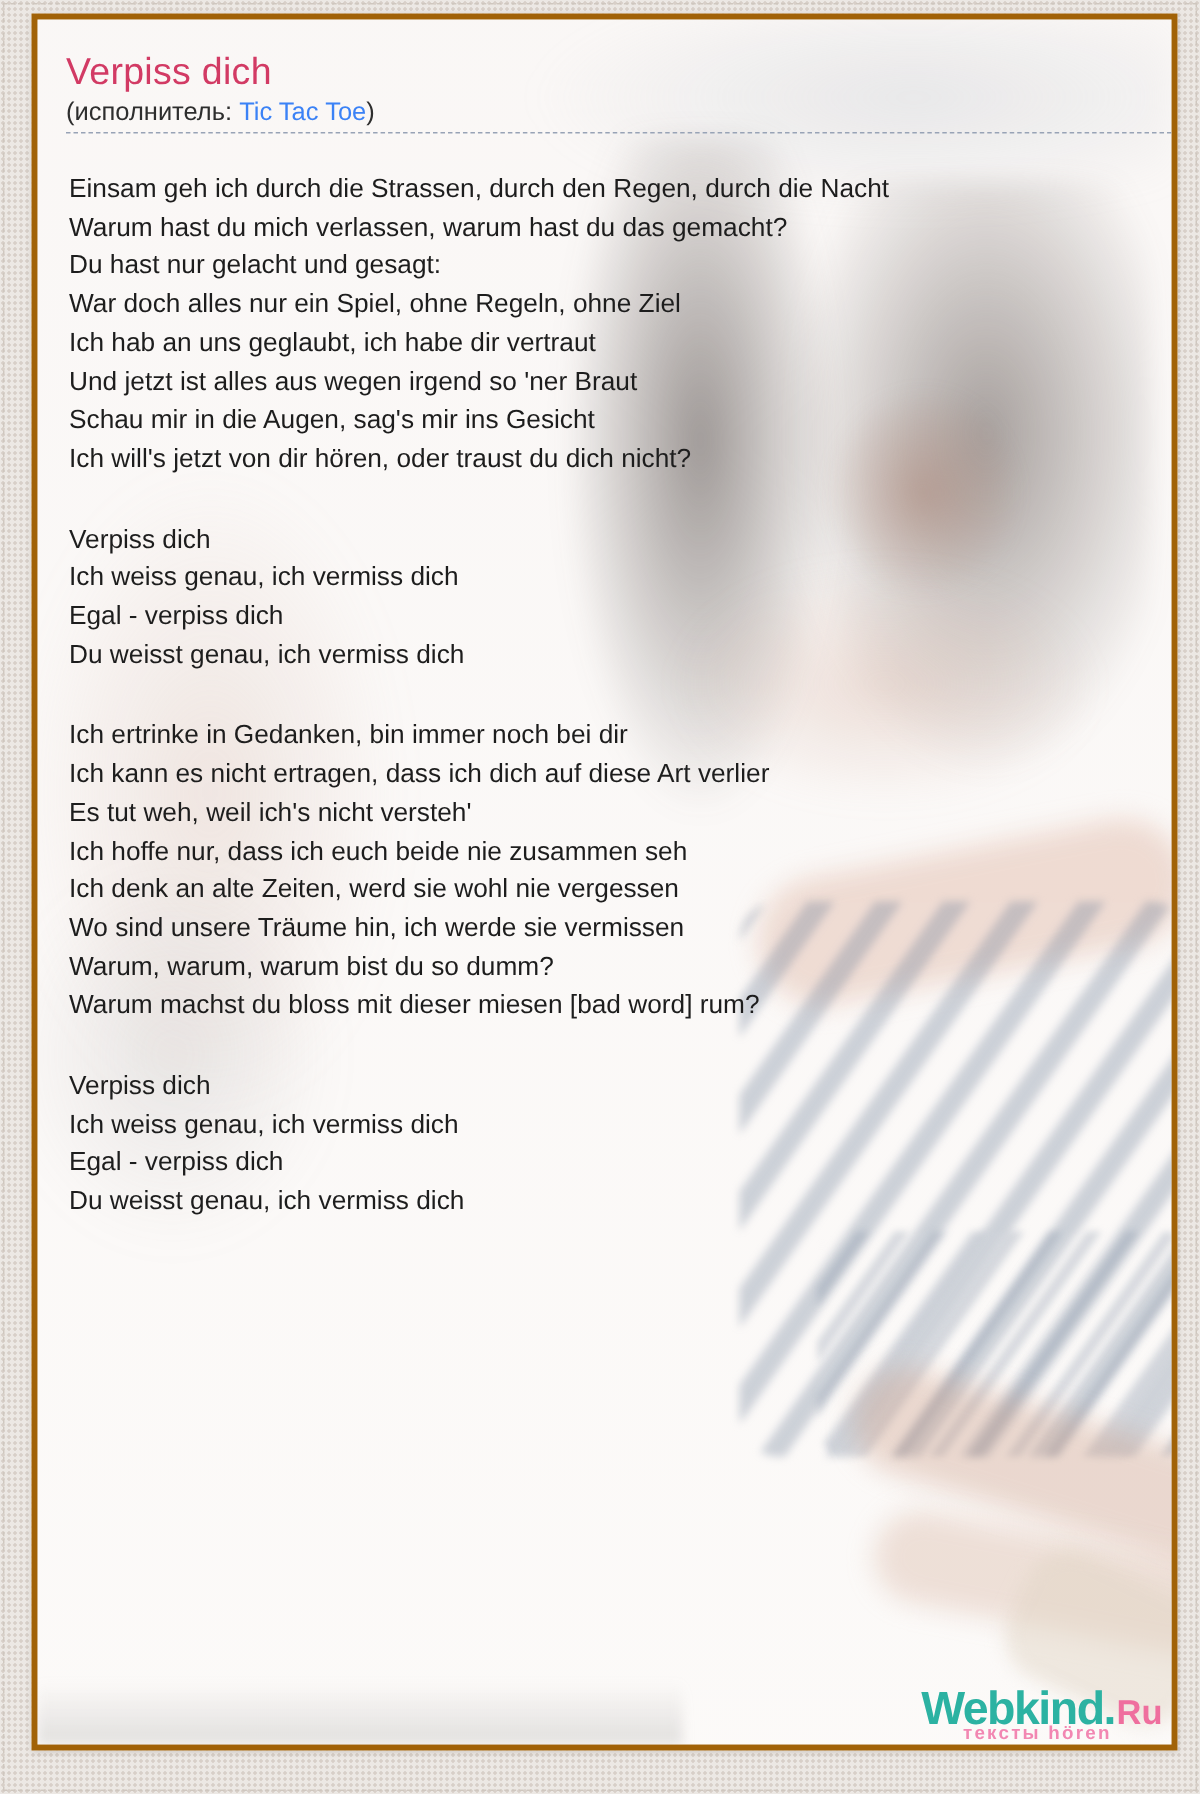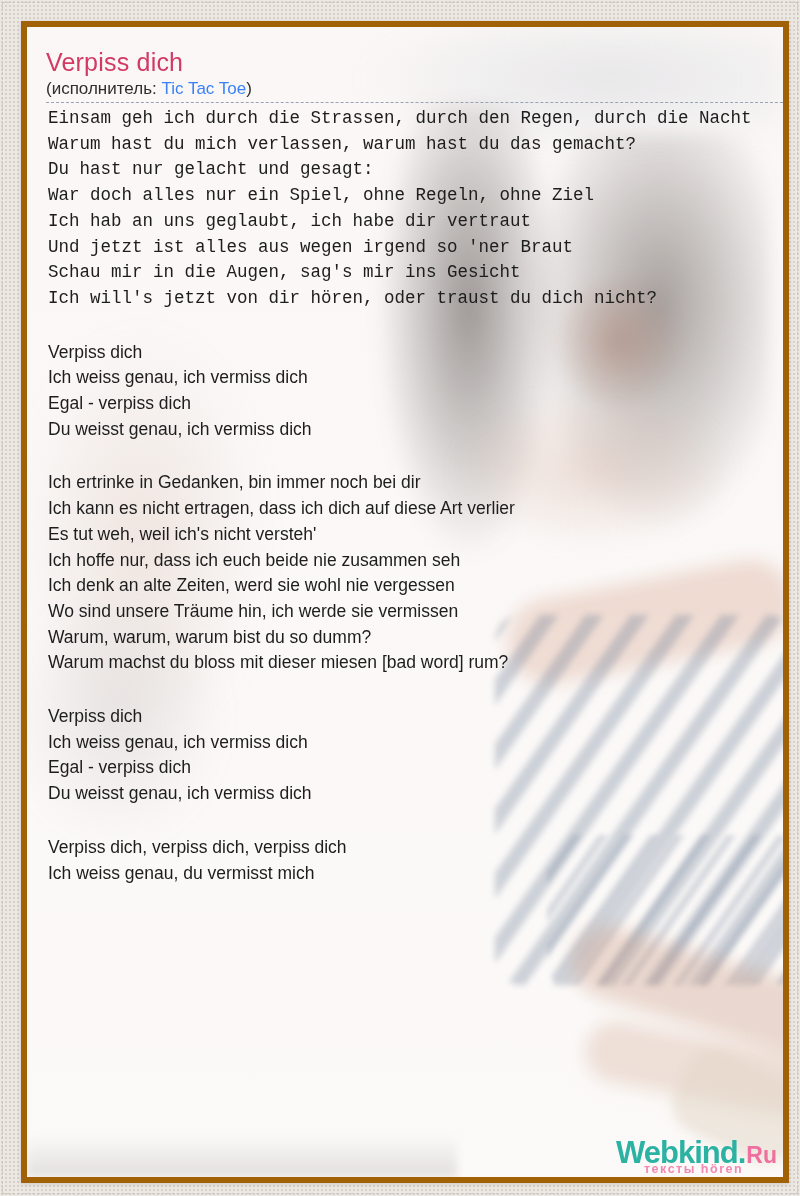--- a/index.html
+++ b/index.html
@@ -6,22 +6,22 @@
   body{
     width:800px;height:1196px;position:relative;overflow:hidden;
     font-family:"Liberation Sans", sans-serif;
     background-color:#ece8e4;
     background-image:radial-gradient(rgba(190,178,167,0.45) 1px, transparent 1.3px);
     background-size:4px 4px;
   }
   .frame-border{position:absolute;inset:2px;border:1px dashed #cfc7bf;pointer-events:none;z-index:3;}
 
   .panel{
-    position:absolute;left:21px;top:21px;width:756px;height:1150px;
-    background:#fdfcfb;border:6px solid #a16207;
+    position:absolute;left:21px;top:9px;width:756px;height:1150px;
+    background:#fdfcfb;border:4px solid #a16207;
     box-shadow:0 1px 4px rgba(70,60,52,.18);
     overflow:hidden;
   }
 
   
   .photo{position:absolute;inset:0;z-index:0;pointer-events:none;}
   .photo div{position:absolute;}
   .ph-tint{inset:0;background:linear-gradient(180deg,rgba(244,238,236,.35),rgba(248,243,240,.25));}
   .ph-topwash{right:0;top:0;width:430px;height:130px;background:radial-gradient(ellipse at 60% 40%,rgba(185,192,200,.28),transparent 70%);filter:blur(10px);}
   .ph-darkband{left:352px;top:78px;width:180px;height:450px;background:radial-gradient(ellipse at 50% 45%,rgba(72,63,60,.52),transparent 72%);filter:blur(9px);}
@@ -44,21 +44,21 @@
 
   .content{position:relative;z-index:1;}
 
   .header{margin:0 0 0 19px;padding:23px 0 4px 0;border-bottom:1px dashed #98a3b6;}
   .header h1{margin:0 0 4px 0;font-size:25px;line-height:25px;font-weight:400;color:#d23a64;letter-spacing:.2px;}
   .subtitle{font-size:17px;line-height:19px;color:#2e2e2e;}
   .subtitle a{color:#3b82f6;text-decoration:none;cursor:pointer;}
 
   .lyrics{margin:0 10px 0 21px;}
   .lyrics p{margin:0 0 28px 0;font-size:17.5px;line-height:25.7px;color:#1d1d1d;}
-  .lyrics p:first-child{margin-top:3px;font-family:Liberation Mono, monospace;}
+  .lyrics p:first-child{margin-top:24px;}
 
   .logo{position:absolute;right:6px;bottom:2px;z-index:2;text-align:center;line-height:1;cursor:pointer;}
   .logo-main{white-space:nowrap;}
   .logo .brand{font-size:31px;font-weight:bold;color:#2cb2a2;letter-spacing:-1px;}
   .logo .dot{font-size:31px;font-weight:bold;color:#2cb2a2;}
   .logo .tld{font-size:23px;font-weight:bold;color:#ef6f9e;}
   .logo .tagline{margin-top:-5px;padding-right:6px;font-size:12.5px;font-weight:bold;color:#f287b2;letter-spacing:1.5px;}
 </style>
 </head>
 <body>
@@ -91,21 +91,20 @@
       <div class="subtitle">
         <span>(исполнитель: </span><a>Tic Tac Toe</a><span>)</span>
       </div>
     </div>
 
     <div class="lyrics">
         <p>Einsam geh ich durch die Strassen, durch den Regen, durch die Nacht<br>Warum hast du mich verlassen, warum hast du das gemacht?<br>Du hast nur gelacht und gesagt:<br>War doch alles nur ein Spiel, ohne Regeln, ohne Ziel<br>Ich hab an uns geglaubt, ich habe dir vertraut<br>Und jetzt ist alles aus wegen irgend so 'ner Braut<br>Schau mir in die Augen, sag's mir ins Gesicht<br>Ich will's jetzt von dir hören, oder traust du dich nicht?</p>
         <p>Verpiss dich<br>Ich weiss genau, ich vermiss dich<br>Egal - verpiss dich<br>Du weisst genau, ich vermiss dich</p>
         <p>Ich ertrinke in Gedanken, bin immer noch bei dir<br>Ich kann es nicht ertragen, dass ich dich auf diese Art verlier<br>Es tut weh, weil ich's nicht versteh'<br>Ich hoffe nur, dass ich euch beide nie zusammen seh<br>Ich denk an alte Zeiten, werd sie wohl nie vergessen<br>Wo sind unsere Träume hin, ich werde sie vermissen<br>Warum, warum, warum bist du so dumm?<br>Warum machst du bloss mit dieser miesen [bad word] rum?</p>
         <p>Verpiss dich<br>Ich weiss genau, ich vermiss dich<br>Egal - verpiss dich<br>Du weisst genau, ich vermiss dich</p>
-        <p>Verpiss dich, verpiss dich, verpiss dich<br>Ich weiss genau, du vermisst mich</p>
       </div>
   </div>
 
   <div class="logo">
     <div class="logo-main">
       <span class="brand">Webkind</span><span class="dot">.</span><span class="tld">Ru</span>
     </div>
     <div class="tagline">тексты hören</div>
   </div>
 

